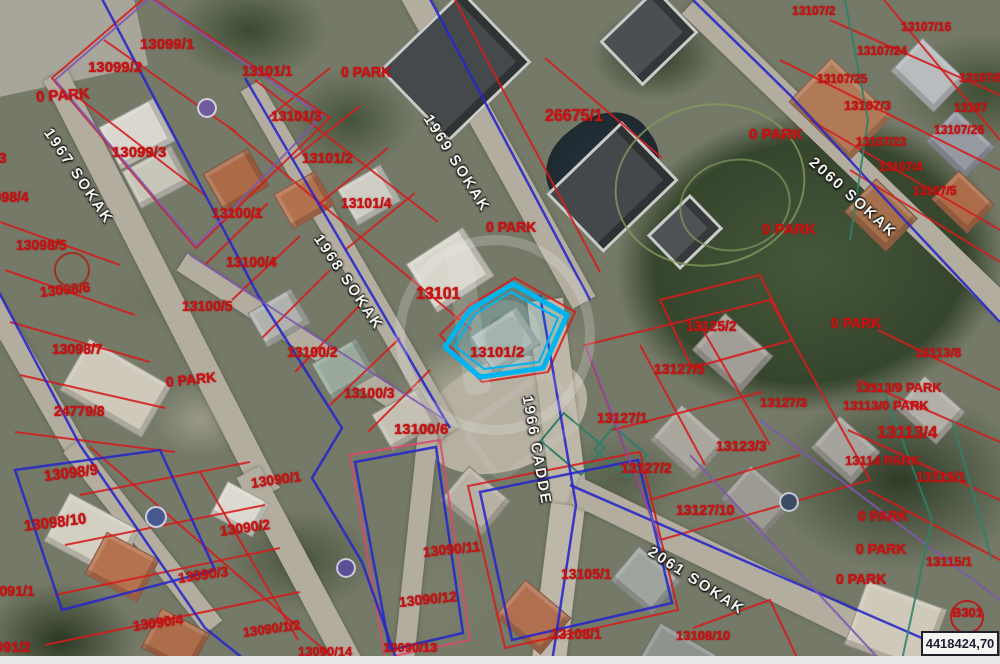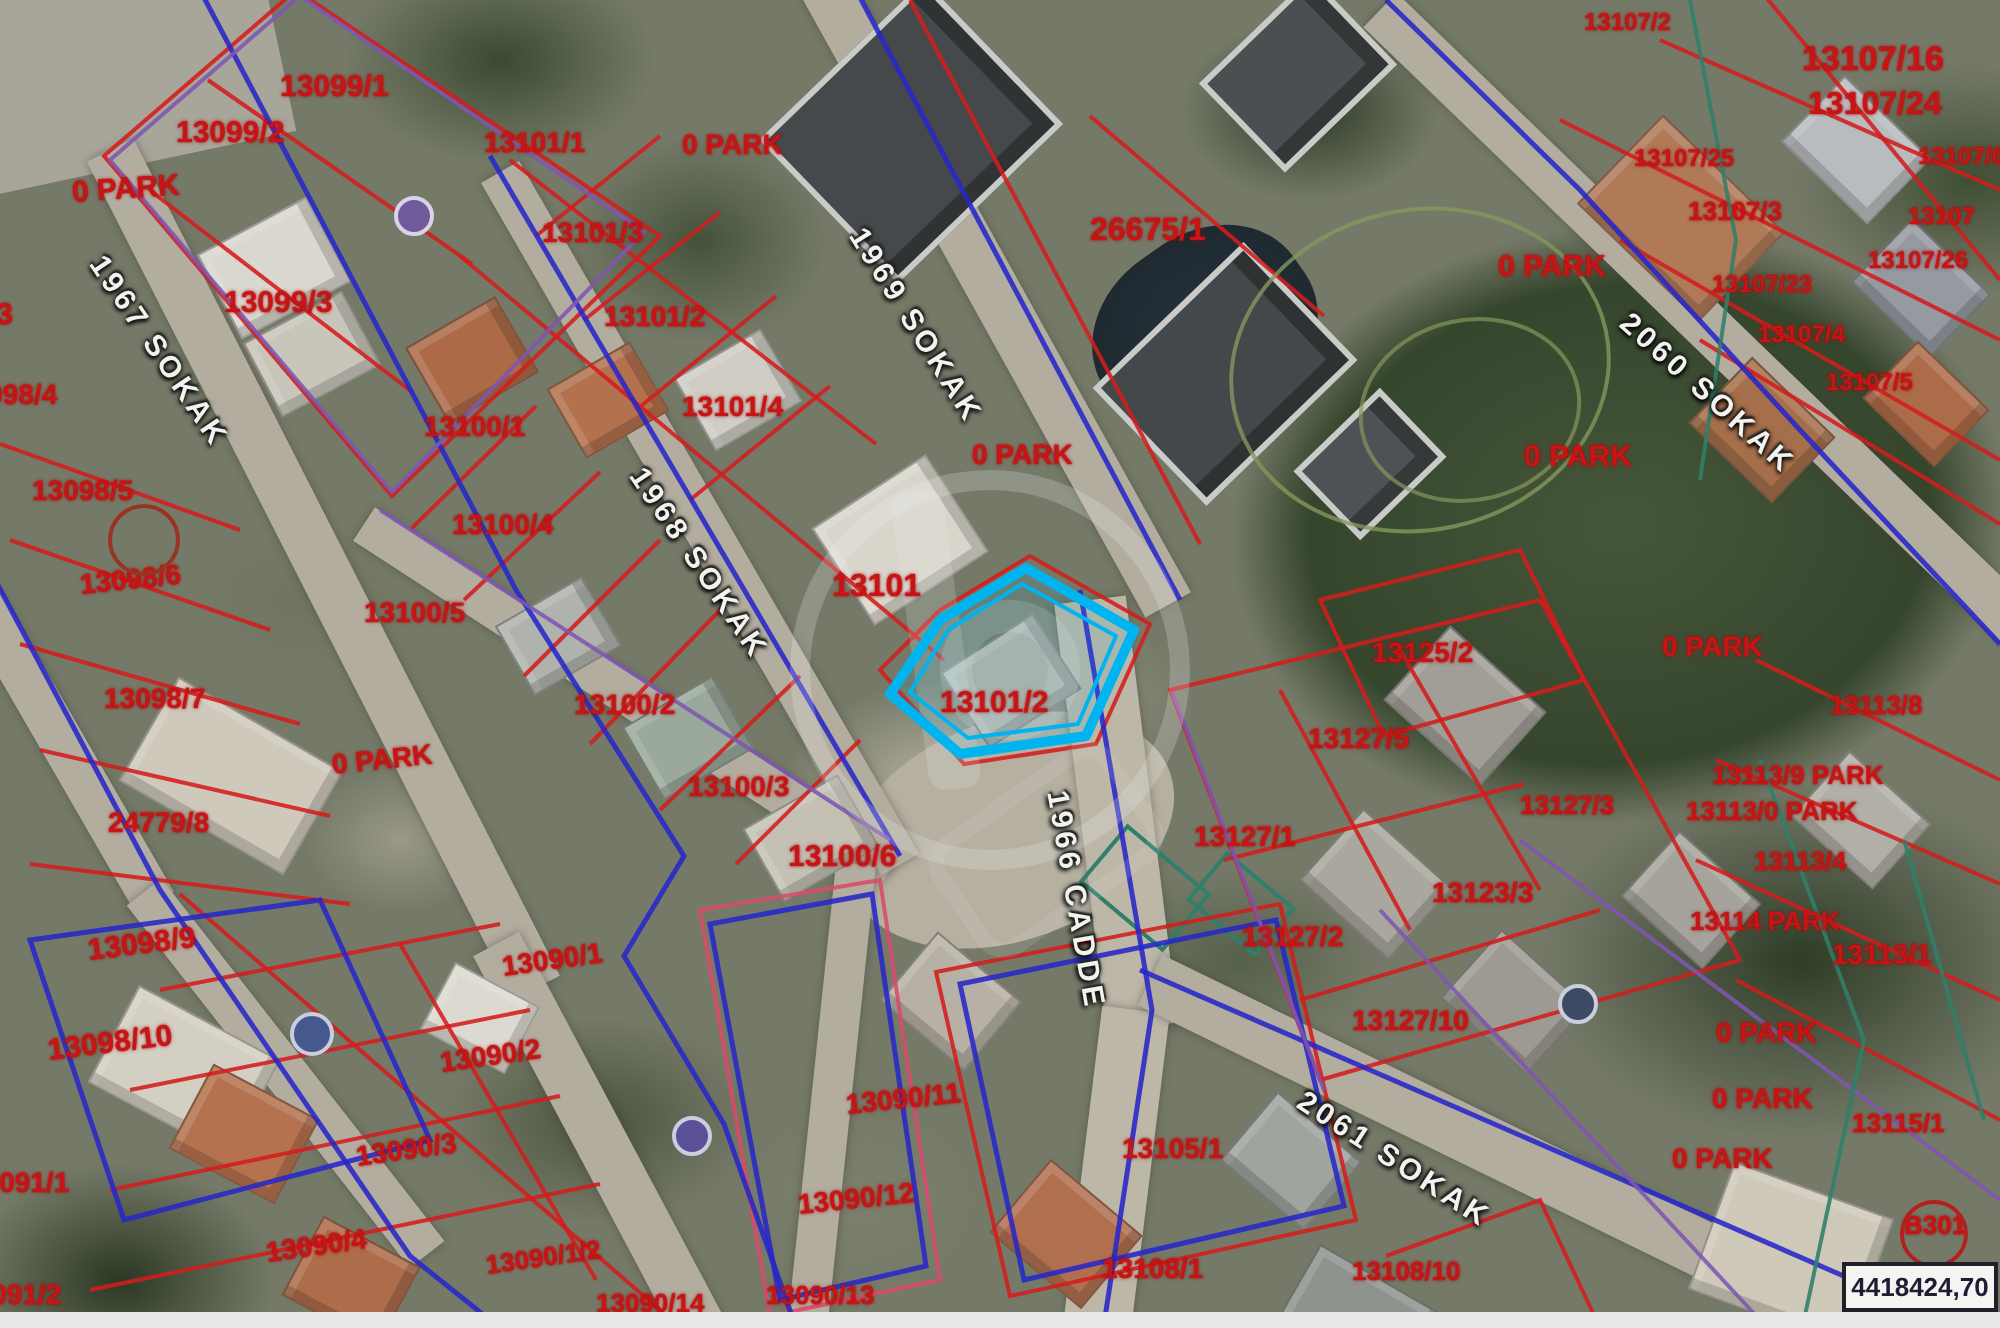--- a/index.html
+++ b/index.html
@@ -219,39 +219,39 @@
     <div class="plabel" style="left: 271px; top: 109px; font-size: 14px; transform: rotate(0deg);">13101/3</div>
     <div class="plabel" style="left: 302px; top: 151px; font-size: 14px; transform: rotate(0deg);">13101/2</div>
     <div class="plabel" style="left: 341px; top: 196px; font-size: 14px; transform: rotate(0deg);">13101/4</div>
     <div class="plabel" style="left: 486px; top: 220px; font-size: 14px; transform: rotate(0deg);">0 PARK</div>
     <div class="plabel" style="left: 545px; top: 108px; font-size: 16px; transform: rotate(0deg);">26675/1</div>
     <div class="plabel" style="left: 416px; top: 286px; font-size: 16px; transform: rotate(0deg);">13101</div>
     <div class="plabel" style="left: 470px; top: 344px; font-size: 15px; transform: rotate(0deg);">13101/2</div>
     <div class="plabel" style="left: 749px; top: 126px; font-size: 15px; transform: rotate(0deg);">0 PARK</div>
     <div class="plabel" style="left: 762px; top: 221px; font-size: 15px; transform: rotate(0deg);">0 PARK</div>
     <div class="plabel" style="left: 792px; top: 5px; font-size: 12px; transform: rotate(0deg);">13107/2</div>
-    <div class="plabel" style="left: 901px; top: 21px; font-size: 17px; transform: rotate(0deg);">13107/16</div>
-    <div class="plabel" style="left: 904px; top: 45px; font-size: 16px; transform: rotate(0deg);">13107/24</div>
+    <div class="plabel" style="left: 901px; top: 21px; font-size: 12px; transform: rotate(0deg);">13107/16</div>
+    <div class="plabel" style="left: 857px; top: 45px; font-size: 12px; transform: rotate(0deg);">13107/24</div>
     <div class="plabel" style="left: 817px; top: 73px; font-size: 12px; transform: rotate(0deg);">13107/25</div>
     <div class="plabel" style="left: 919px; top: 72px; font-size: 12px; transform: rotate(0deg); margin-left: 40px;">13107/6</div>
     <div class="plabel" style="left: 844px; top: 99px; font-size: 13px; transform: rotate(0deg);">13107/3</div>
     <div class="plabel" style="left: 954px; top: 102px; font-size: 12px; transform: rotate(0deg);">13107</div>
     <div class="plabel" style="left: 934px; top: 124px; font-size: 12px; transform: rotate(0deg);">13107/26</div>
     <div class="plabel" style="left: 856px; top: 136px; font-size: 12px; transform: rotate(0deg);">13107/23</div>
     <div class="plabel" style="left: 879px; top: 161px; font-size: 12px; transform: rotate(0deg);">13107/4</div>
     <div class="plabel" style="left: 913px; top: 185px; font-size: 12px; transform: rotate(0deg);">13107/5</div>
     <div class="plabel" style="left: 831px; top: 316px; font-size: 14px; transform: rotate(0deg);">0 PARK</div>
     <div class="plabel" style="left: 686px; top: 319px; font-size: 14px; transform: rotate(0deg);">13125/2</div>
     <div class="plabel" style="left: 654px; top: 362px; font-size: 14px; transform: rotate(0deg);">13127/5</div>
     <div class="plabel" style="left: 915px; top: 346px; font-size: 13px; transform: rotate(0deg);">13113/8</div>
     <div class="plabel" style="left: 856px; top: 381px; font-size: 13px; transform: rotate(0deg);">13113/9 PARK</div>
     <div class="plabel" style="left: 760px; top: 396px; font-size: 13px; transform: rotate(0deg);">13127/3</div>
     <div class="plabel" style="left: 843px; top: 399px; font-size: 13px; transform: rotate(0deg);">13113/0 PARK</div>
     <div class="plabel" style="left: 597px; top: 411px; font-size: 14px; transform: rotate(0deg);">13127/1</div>
-    <div class="plabel" style="left: 877px; top: 424px; font-size: 13px; transform: rotate(0deg);">13113/4</div>
+    <div class="plabel" style="left: 877px; top: 424px; font-size: 17px; transform: rotate(0deg);">13113/4</div>
     <div class="plabel" style="left: 716px; top: 439px; font-size: 14px; transform: rotate(0deg);">13123/3</div>
     <div class="plabel" style="left: 845px; top: 454px; font-size: 13px; transform: rotate(0deg);">13114 PARK</div>
     <div class="plabel" style="left: 621px; top: 461px; font-size: 14px; transform: rotate(0deg);">13127/2</div>
     <div class="plabel" style="left: 916px; top: 470px; font-size: 14px; transform: rotate(0deg);">13113/1</div>
     <div class="plabel" style="left: 676px; top: 503px; font-size: 14px; transform: rotate(0deg);">13127/10</div>
     <div class="plabel" style="left: 858px; top: 509px; font-size: 14px; transform: rotate(0deg);">0 PARK</div>
     <div class="plabel" style="left: 856px; top: 542px; font-size: 14px; transform: rotate(0deg);">0 PARK</div>
     <div class="plabel" style="left: 836px; top: 572px; font-size: 14px; transform: rotate(0deg);">0 PARK</div>
     <div class="plabel" style="left: 926px; top: 555px; font-size: 13px; transform: rotate(0deg);">13115/1</div>
     <div class="plabel" style="left: 952px; top: 606px; font-size: 13px; transform: rotate(0deg);">B301</div>

